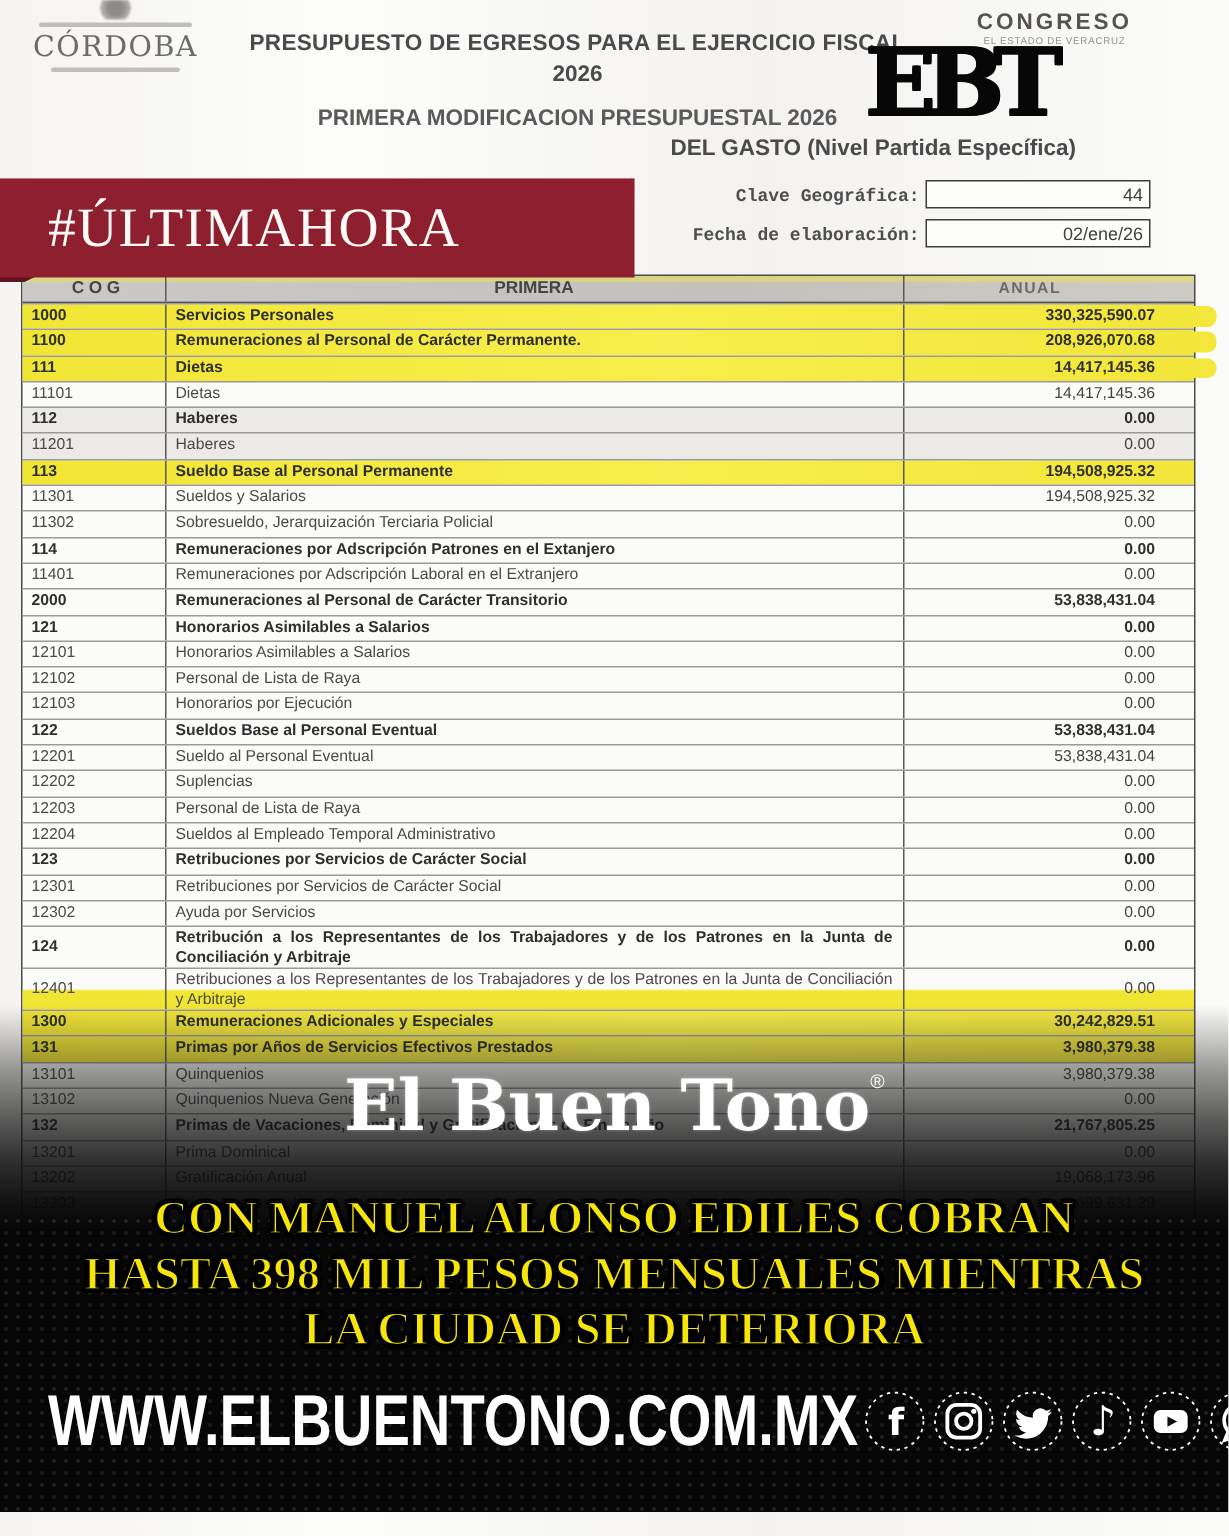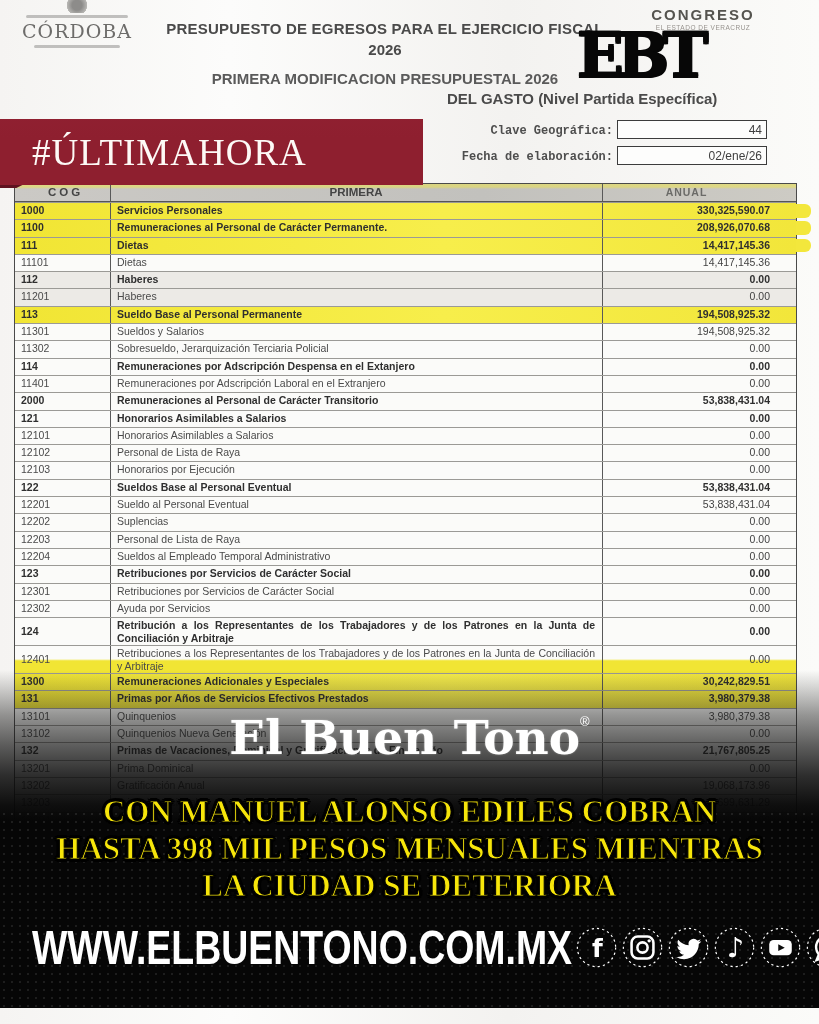--- a/index.html
+++ b/index.html
@@ -143,21 +143,21 @@
           <div class="cell concept">Sueldos y Salarios</div>
           <div class="cell amount">194,508,925.32</div>
         </div>
         <div class="trow">
           <div class="cell code">11302</div>
           <div class="cell concept">Sobresueldo, Jerarquización Terciaria Policial</div>
           <div class="cell amount">0.00</div>
         </div>
         <div class="trow bold">
           <div class="cell code">114</div>
-          <div class="cell concept">Remuneraciones por Adscripción Despensa en el Extanjero</div>
+          <div class="cell concept">Remuneraciones por Adscripción Patrones en el Extanjero</div>
           <div class="cell amount">0.00</div>
         </div>
         <div class="trow">
           <div class="cell code">11401</div>
           <div class="cell concept">Remuneraciones por Adscripción Laboral en el Extranjero</div>
           <div class="cell amount">0.00</div>
         </div>
         <div class="trow bold">
           <div class="cell code">2000</div>
           <div class="cell concept">Remuneraciones al Personal de Carácter Transitorio</div>

